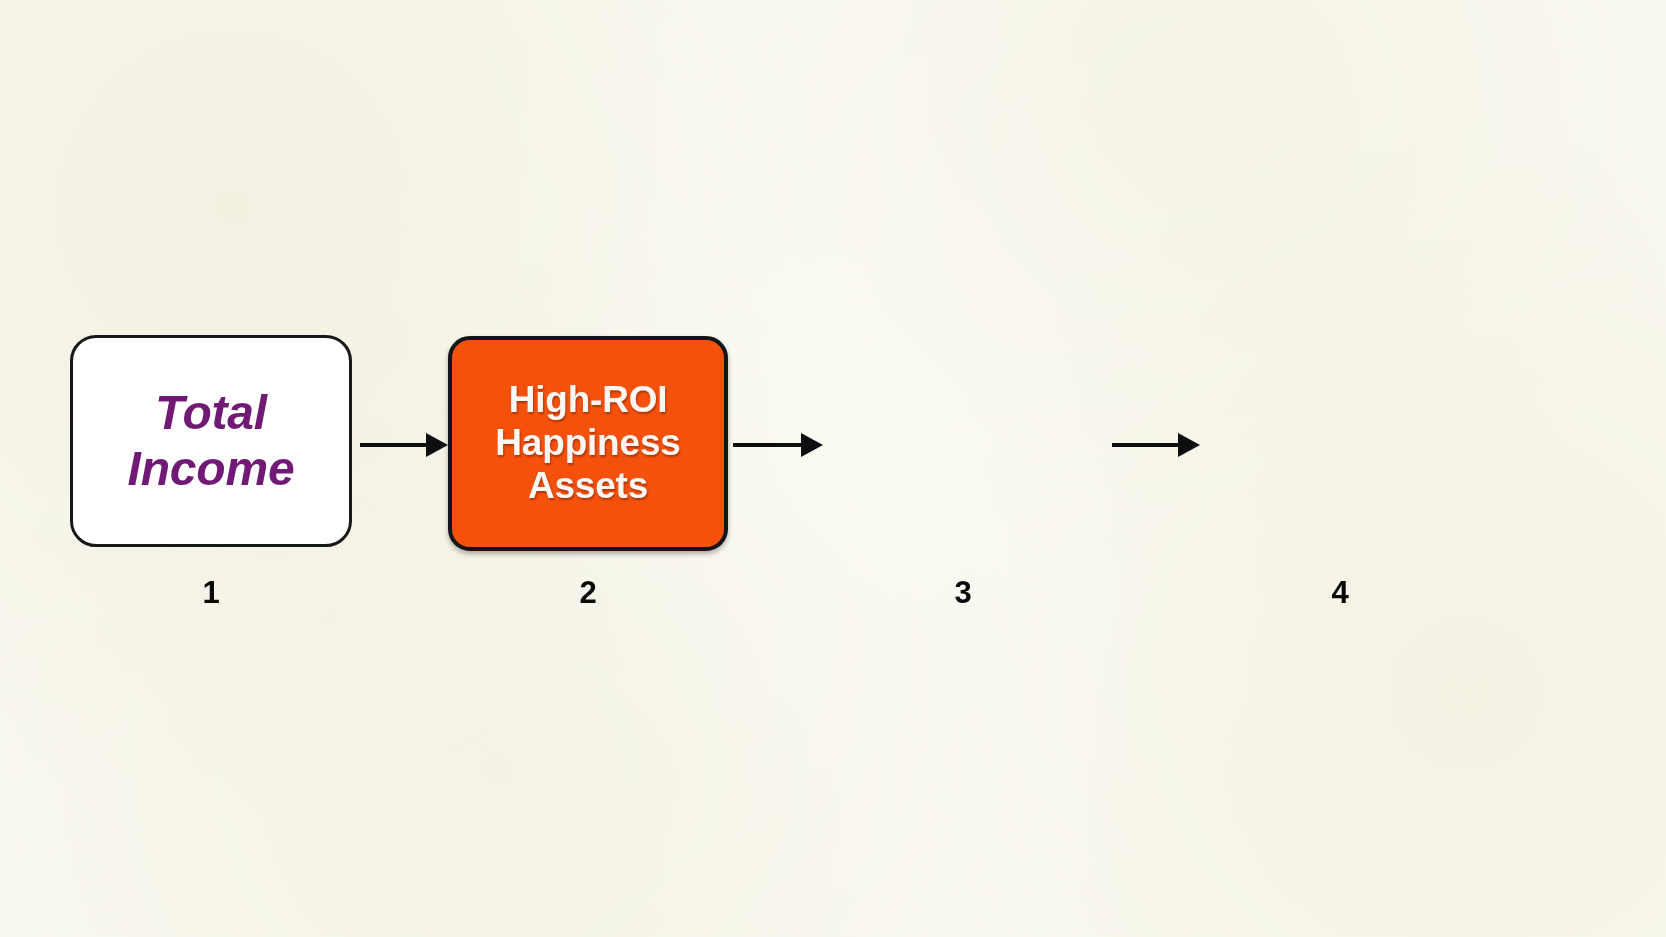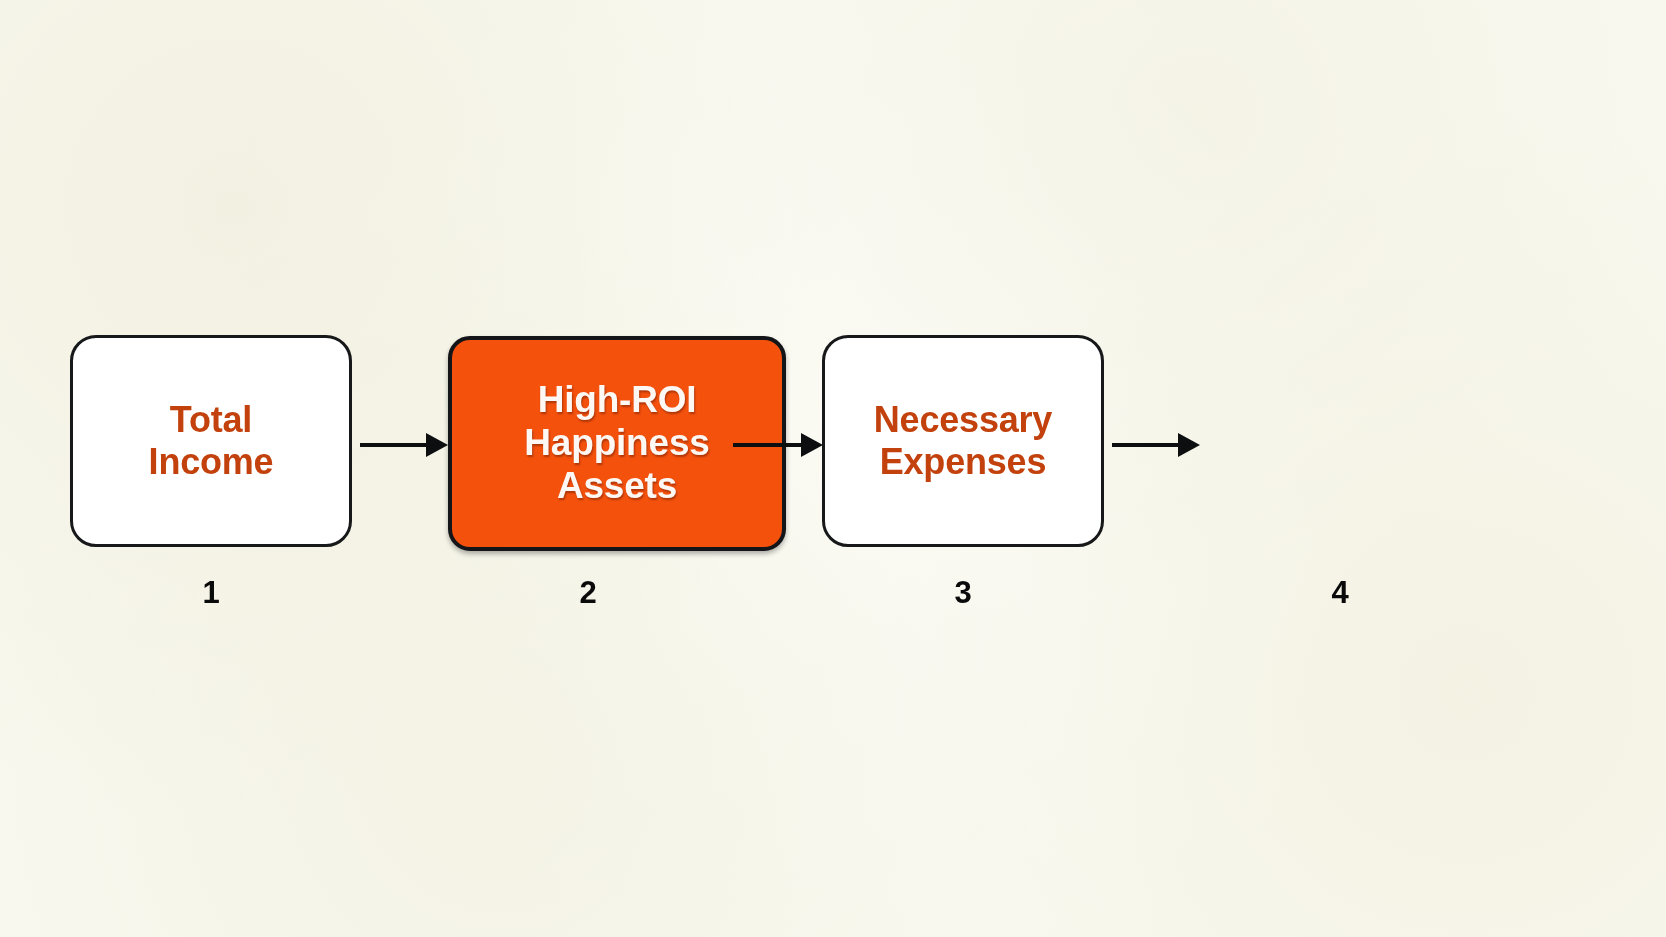--- a/index.html
+++ b/index.html
@@ -58,22 +58,23 @@
   }
 
   .node-label {
     font-weight: bold;
     line-height: 1.16;
     letter-spacing: -0.2px;
     white-space: pre-line;
   }
 
   .node-plain .node-label {
-    color: #c2410c;
-    font-size: 36px;
+    color: #701a75;
+    font-size: 48px;
+    font-style: italic;
   }
 
   .node-accent .node-label {
     color: #fdf8f4;
     font-size: 37px;
     text-shadow: 1px 2px 2px rgba(90,22,0,0.45);
   }
 
   .step-number {
     position: absolute;
@@ -115,36 +116,32 @@
     <div class="node-label">Total
 Income</div>
   </div>
   <div class="step-number" style="left:70px; top:575px; width:282px;">1</div>
 
   <div class="connector" style="left:360px; top:443px; width:88px;">
     <div class="shaft" style="width:70px;"></div>
     <div class="head" style="left:66px;"></div>
   </div>
 
-  <div class="node node-accent" style="left:448px; top:336px; width:338px; height:215px;">
+  <div class="node node-accent" style="left:448px; top:336px; width:280px; height:215px;">
     <div class="node-label">High-ROI
 Happiness
 Assets</div>
   </div>
   <div class="step-number" style="left:448px; top:575px; width:280px;">2</div>
 
   <div class="connector" style="left:733px; top:443px; width:92px;">
     <div class="shaft" style="width:72px;"></div>
     <div class="head" style="left:68px;"></div>
   </div>
 
-  <div class="node node-plain" style="left:822px; top:335px; width:282px; height:212px;">
-    <div class="node-label">Necessary
-Expenses</div>
-  </div>
   <div class="step-number" style="left:822px; top:575px; width:282px;">3</div>
 
   <div class="connector" style="left:1112px; top:443px; width:88px;">
     <div class="shaft" style="width:70px;"></div>
     <div class="head" style="left:66px;"></div>
   </div>
 
   <div class="step-number" style="left:1199px; top:575px; width:282px;">4</div>
 
 </div>

